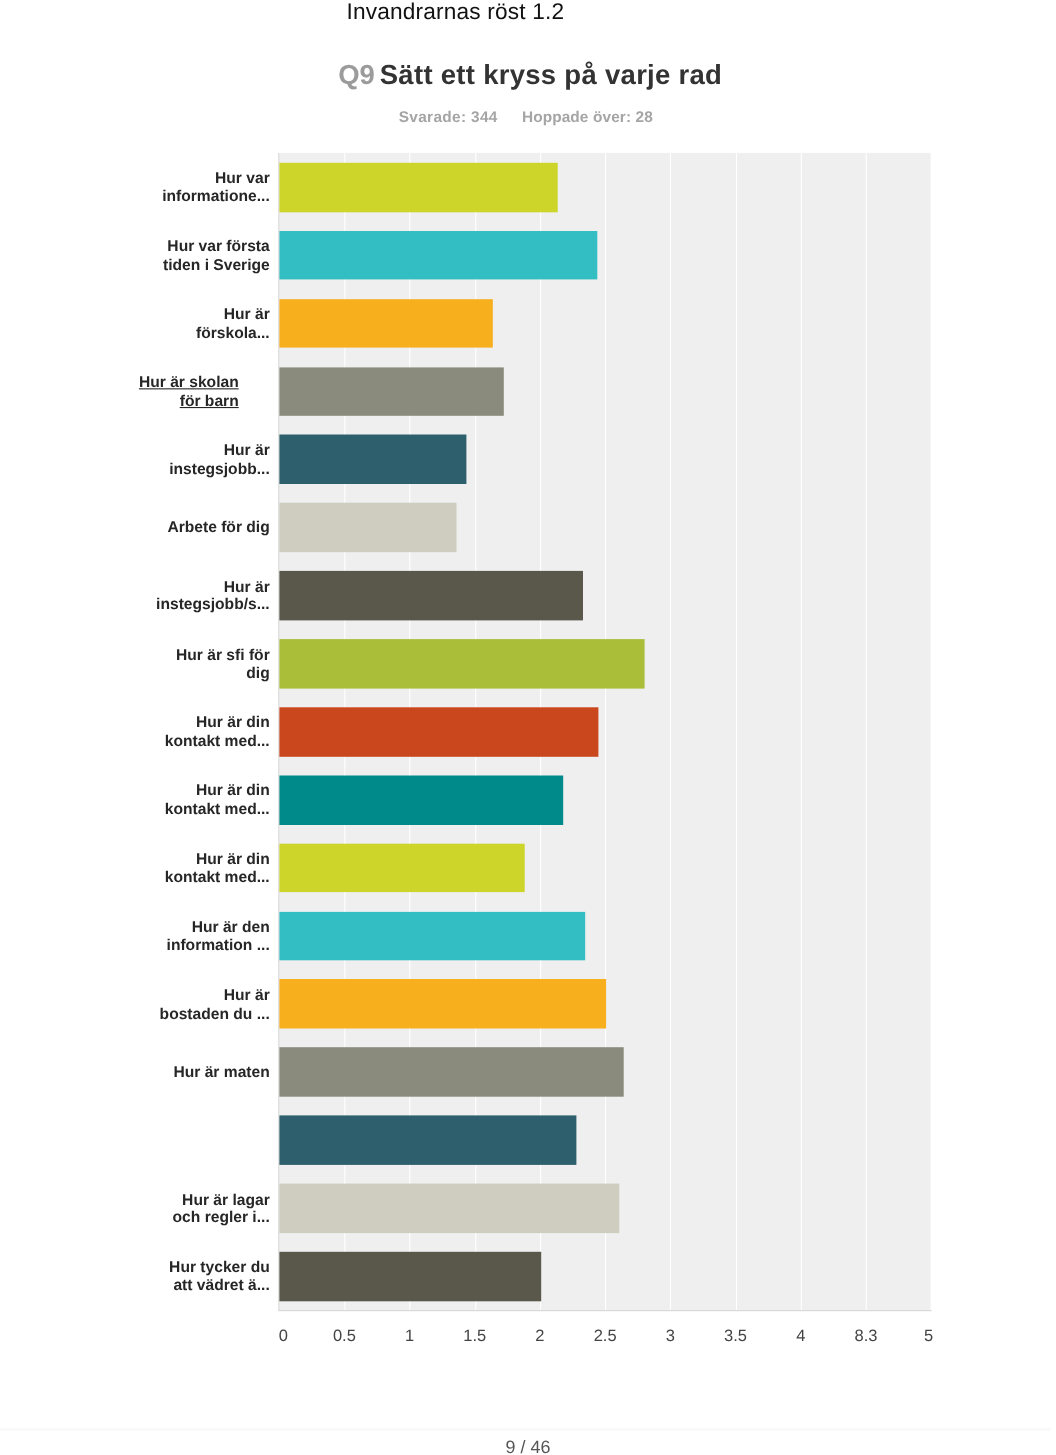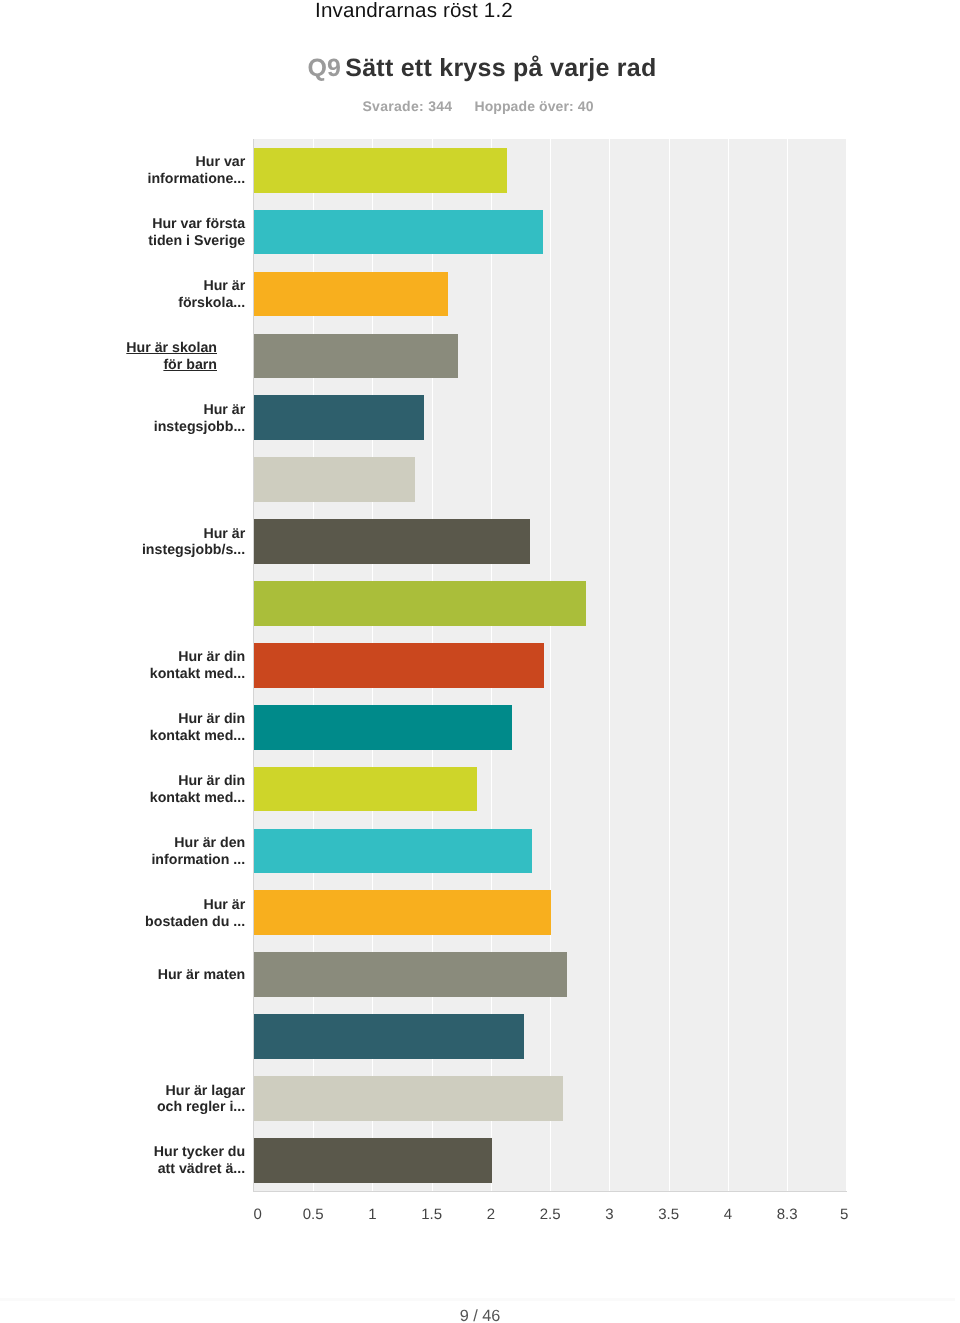--- a/index.html
+++ b/index.html
@@ -63,21 +63,21 @@
 
 <div id="page">
 
   <div class="doc-title">Invandrarnas röst 1.2</div>
 
   <div class="q-heading">
     <span class="q-num">Q9</span><span class="q-text">Sätt ett kryss på varje rad</span>
   </div>
 
   <div class="meta">
-    <span class="answered">Svarade: 344</span><span class="gap"></span><span>Hoppade över: 40</span>
+    <span class="answered">Svarade: 344</span><span class="gap"></span><span>Hoppade över: 28</span>
   </div>
 
   <div id="chart">
       <div class="plot" style="left: 253.8px; top: 139.3px; width: 592.7px; height: 1052px; background: rgb(239, 239, 239);"></div>
       <div class="gridline" style="left: 313.07px; top: 139.3px; height: 1052px; background: rgb(255, 255, 255);"></div>
       <div class="gridline" style="left: 372.34px; top: 139.3px; height: 1052px; background: rgb(255, 255, 255);"></div>
       <div class="gridline" style="left: 431.61px; top: 139.3px; height: 1052px; background: rgb(255, 255, 255);"></div>
       <div class="gridline" style="left: 490.88px; top: 139.3px; height: 1052px; background: rgb(255, 255, 255);"></div>
       <div class="gridline" style="left: 550.15px; top: 139.3px; height: 1052px; background: rgb(255, 255, 255);"></div>
       <div class="gridline" style="left: 609.42px; top: 139.3px; height: 1052px; background: rgb(255, 255, 255);"></div>
@@ -91,23 +91,25 @@
       <div class="cat-label" style="right: 714.8px; top: 140.1px; width: 106px; height: 61.8824px; display: flex; align-items: center; justify-content: flex-end;">Hur var informatione...</div>
       <div class="bar" style="left: 253.8px; top: 209.774px; width: 289.238px; height: 44.7px; background: rgb(51, 190, 195);"></div>
       <div class="cat-label" style="right: 714.8px; top: 201.982px; width: 106px; height: 61.8824px; display: flex; align-items: center; justify-content: flex-end;">Hur var första tiden i Sverige</div>
       <div class="bar" style="left: 253.8px; top: 271.656px; width: 194.406px; height: 44.7px; background: rgb(248, 175, 30);"></div>
       <div class="cat-label" style="right: 714.8px; top: 263.865px; width: 106px; height: 61.8824px; display: flex; align-items: center; justify-content: flex-end;">Hur är förskola...</div>
       <div class="bar" style="left: 253.8px; top: 333.538px; width: 203.889px; height: 44.7px; background: rgb(138, 139, 124);"></div>
       <div class="cat-label" style="right: 743px; top: 325.747px; width: 106px; height: 61.8824px; display: flex; align-items: center; justify-content: flex-end; text-decoration: underline;">Hur är skolan för barn</div>
       <div class="bar" style="left: 253.8px; top: 395.421px; width: 170.698px; height: 44.7px; background: rgb(46, 95, 108);"></div>
       <div class="cat-label" style="right: 714.8px; top: 387.629px; width: 106px; height: 61.8824px; display: flex; align-items: center; justify-content: flex-end;">Hur är instegsjobb...</div>
       <div class="bar" style="left: 253.8px; top: 457.303px; width: 161.214px; height: 44.7px; background: rgb(206, 205, 191);"></div>
+      <div class="cat-label" style="right: 714.8px; top: 449.512px; width: 106px; height: 61.8824px; display: flex; align-items: center; justify-content: flex-end;">Arbete för dig</div>
       <div class="bar" style="left: 253.8px; top: 519.185px; width: 276.198px; height: 44.7px; background: rgb(90, 88, 75);"></div>
       <div class="cat-label" style="right: 714.8px; top: 511.394px; width: 106px; height: 61.8824px; display: flex; align-items: center; justify-content: flex-end;">Hur är instegsjobb/s...</div>
       <div class="bar" style="left: 253.8px; top: 581.068px; width: 331.912px; height: 44.7px; background: rgb(170, 190, 58);"></div>
+      <div class="cat-label" style="right: 714.8px; top: 573.276px; width: 106px; height: 61.8824px; display: flex; align-items: center; justify-content: flex-end;">Hur är sfi för dig</div>
       <div class="bar" style="left: 253.8px; top: 642.95px; width: 290.423px; height: 44.7px; background: rgb(202, 71, 30);"></div>
       <div class="cat-label" style="right: 714.8px; top: 635.159px; width: 106px; height: 61.8824px; display: flex; align-items: center; justify-content: flex-end;">Hur är din kontakt med...</div>
       <div class="bar" style="left: 253.8px; top: 704.832px; width: 258.417px; height: 44.7px; background: rgb(0, 138, 138);"></div>
       <div class="cat-label" style="right: 714.8px; top: 697.041px; width: 106px; height: 61.8824px; display: flex; align-items: center; justify-content: flex-end;">Hur är din kontakt med...</div>
       <div class="bar" style="left: 253.8px; top: 766.715px; width: 222.855px; height: 44.7px; background: rgb(206, 213, 42);"></div>
       <div class="cat-label" style="right: 714.8px; top: 758.924px; width: 106px; height: 61.8824px; display: flex; align-items: center; justify-content: flex-end;">Hur är din kontakt med...</div>
       <div class="bar" style="left: 253.8px; top: 828.597px; width: 278.569px; height: 44.7px; background: rgb(51, 190, 195);"></div>
       <div class="cat-label" style="right: 714.8px; top: 820.806px; width: 106px; height: 61.8824px; display: flex; align-items: center; justify-content: flex-end;">Hur är den information ...</div>
       <div class="bar" style="left: 253.8px; top: 890.479px; width: 297.535px; height: 44.7px; background: rgb(248, 175, 30);"></div>
       <div class="cat-label" style="right: 714.8px; top: 882.688px; width: 106px; height: 61.8824px; display: flex; align-items: center; justify-content: flex-end;">Hur är bostaden du ...</div>

